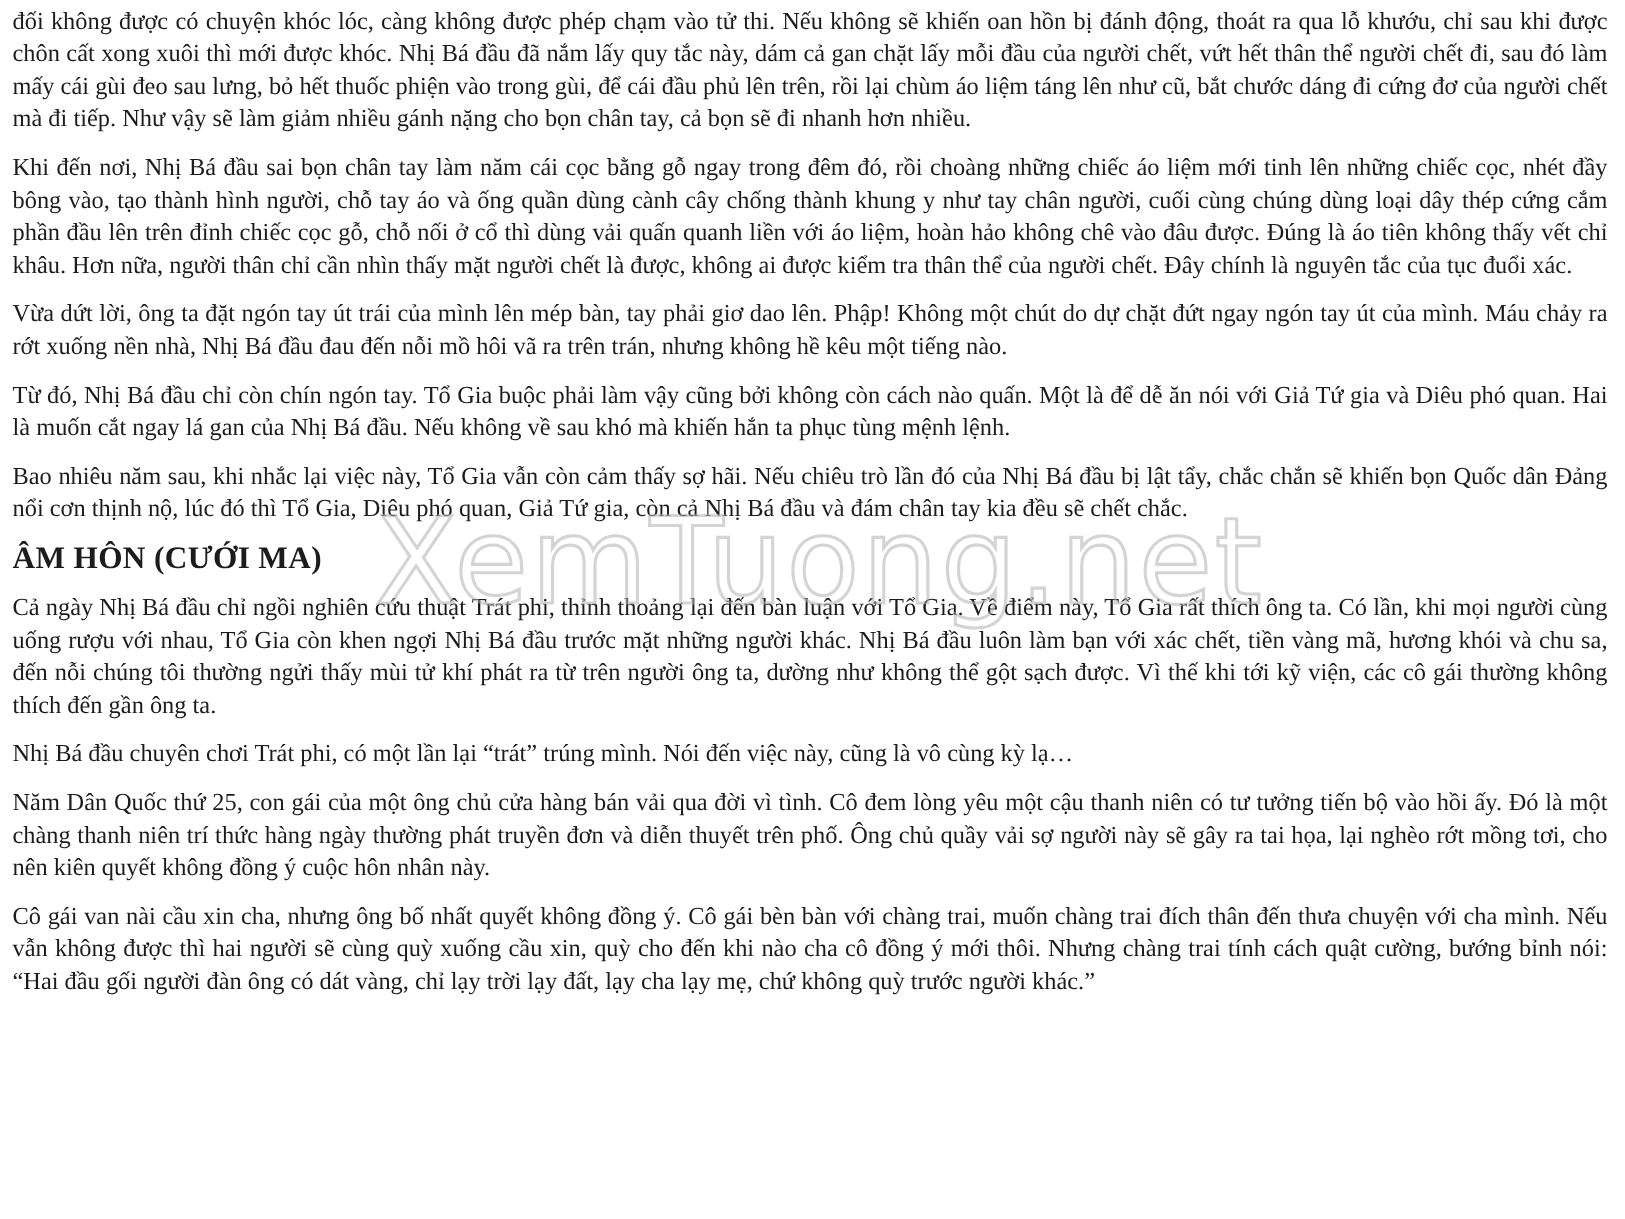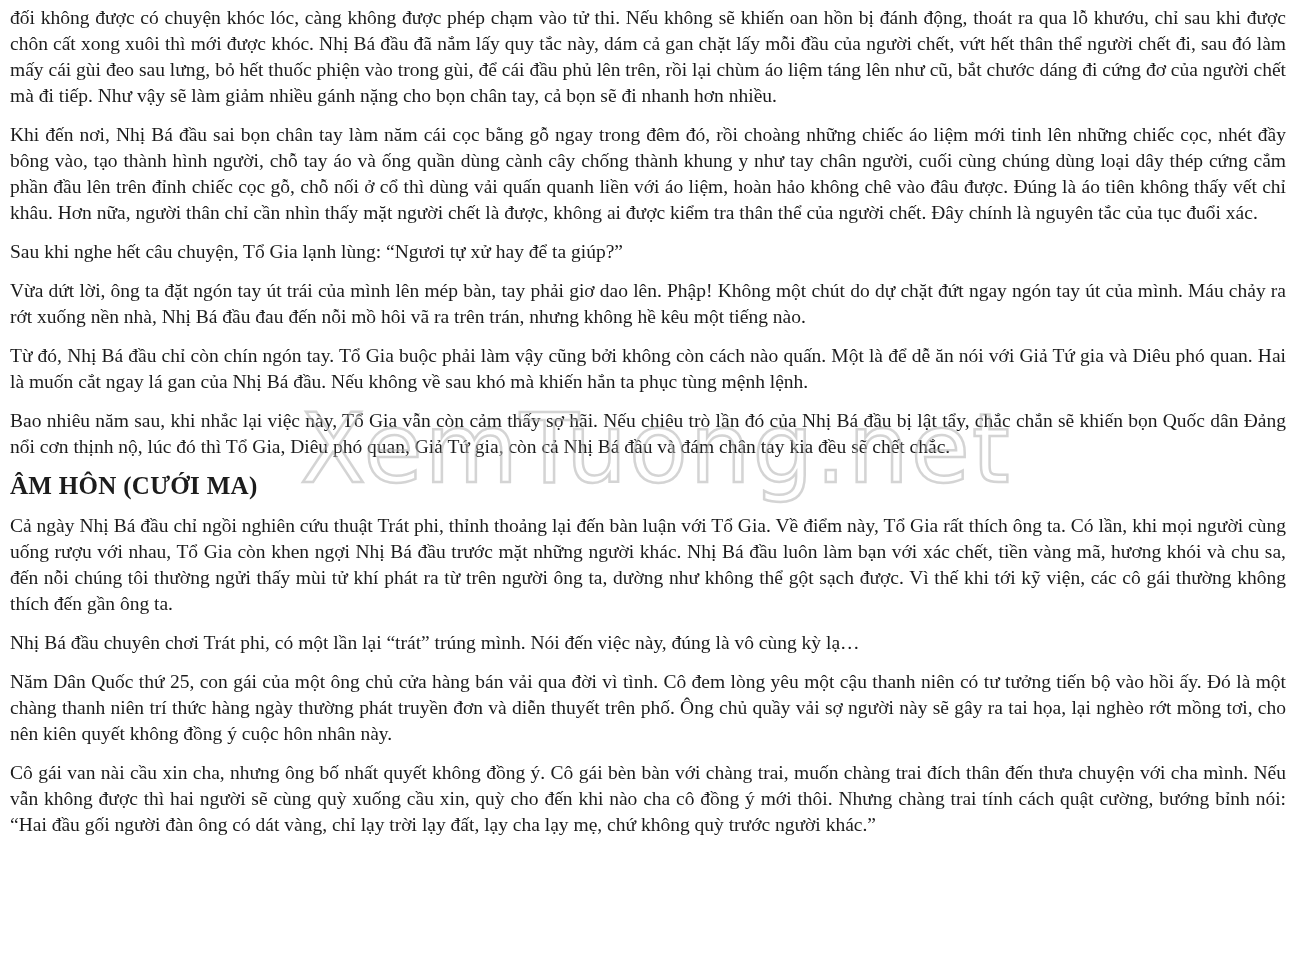--- a/index.html
+++ b/index.html
@@ -53,24 +53,23 @@
     user-select: none;
     text-align: center;
   }
 </style>
 </head>
 <body>
 
 <div class="page">
   <p class="para">đối không được có chuyện khóc lóc, càng không được phép chạm vào tử thi. Nếu không sẽ khiến oan hồn bị đánh động, thoát ra qua lỗ khướu, chỉ sau khi được chôn cất xong xuôi thì mới được khóc. Nhị Bá đầu đã nắm lấy quy tắc này, dám cả gan chặt lấy mỗi đầu của người chết, vứt hết thân thể người chết đi, sau đó làm mấy cái gùi đeo sau lưng, bỏ hết thuốc phiện vào trong gùi, để cái đầu phủ lên trên, rồi lại chùm áo liệm táng lên như cũ, bắt chước dáng đi cứng đơ của người chết mà đi tiếp. Như vậy sẽ làm giảm nhiều gánh nặng cho bọn chân tay, cả bọn sẽ đi nhanh hơn nhiều.</p>
   <p class="para">Khi đến nơi, Nhị Bá đầu sai bọn chân tay làm năm cái cọc bằng gỗ ngay trong đêm đó, rồi choàng những chiếc áo liệm mới tinh lên những chiếc cọc, nhét đầy bông vào, tạo thành hình người, chỗ tay áo và ống quần dùng cành cây chống thành khung y như tay chân người, cuối cùng chúng dùng loại dây thép cứng cắm phần đầu lên trên đỉnh chiếc cọc gỗ, chỗ nối ở cổ thì dùng vải quấn quanh liền với áo liệm, hoàn hảo không chê vào đâu được. Đúng là áo tiên không thấy vết chỉ khâu. Hơn nữa, người thân chỉ cần nhìn thấy mặt người chết là được, không ai được kiểm tra thân thể của người chết. Đây chính là nguyên tắc của tục đuổi xác.</p>
-  <p class="para">Sau khi nghe hết câu chuyện, Tổ Gia lạnh lùng: “Ngươi tự xử hay để ta giúp?”</p>
   <p class="para">Vừa dứt lời, ông ta đặt ngón tay út trái của mình lên mép bàn, tay phải giơ dao lên. Phập! Không một chút do dự chặt đứt ngay ngón tay út của mình. Máu chảy ra rớt xuống nền nhà, Nhị Bá đầu đau đến nỗi mồ hôi vã ra trên trán, nhưng không hề kêu một tiếng nào.</p>
   <p class="para">Từ đó, Nhị Bá đầu chỉ còn chín ngón tay. Tổ Gia buộc phải làm vậy cũng bởi không còn cách nào quấn. Một là để dễ ăn nói với Giả Tứ gia và Diêu phó quan. Hai là muốn cắt ngay lá gan của Nhị Bá đầu. Nếu không về sau khó mà khiến hắn ta phục tùng mệnh lệnh.</p>
   <p class="para">Bao nhiêu năm sau, khi nhắc lại việc này, Tổ Gia vẫn còn cảm thấy sợ hãi. Nếu chiêu trò lần đó của Nhị Bá đầu bị lật tẩy, chắc chắn sẽ khiến bọn Quốc dân Đảng nổi cơn thịnh nộ, lúc đó thì Tổ Gia, Diêu phó quan, Giả Tứ gia, còn cả Nhị Bá đầu và đám chân tay kia đều sẽ chết chắc.</p>
   <h2 class="heading">ÂM HÔN (CƯỚI MA)</h2>
   <p class="para">Cả ngày Nhị Bá đầu chỉ ngồi nghiên cứu thuật Trát phi, thỉnh thoảng lại đến bàn luận với Tổ Gia. Về điểm này, Tổ Gia rất thích ông ta. Có lần, khi mọi người cùng uống rượu với nhau, Tổ Gia còn khen ngợi Nhị Bá đầu trước mặt những người khác. Nhị Bá đầu luôn làm bạn với xác chết, tiền vàng mã, hương khói và chu sa, đến nỗi chúng tôi thường ngửi thấy mùi tử khí phát ra từ trên người ông ta, dường như không thể gột sạch được. Vì thế khi tới kỹ viện, các cô gái thường không thích đến gần ông ta.</p>
-  <p class="para">Nhị Bá đầu chuyên chơi Trát phi, có một lần lại “trát” trúng mình. Nói đến việc này, đúng là vô cùng kỳ lạ…</p>
+  <p class="para">Nhị Bá đầu chuyên chơi Trát phi, có một lần lại “trát” trúng mình. Nói đến việc này, cũng là vô cùng kỳ lạ…</p>
   <p class="para">Năm Dân Quốc thứ 25, con gái của một ông chủ cửa hàng bán vải qua đời vì tình. Cô đem lòng yêu một cậu thanh niên có tư tưởng tiến bộ vào hồi ấy. Đó là một chàng thanh niên trí thức hàng ngày thường phát truyền đơn và diễn thuyết trên phố. Ông chủ quầy vải sợ người này sẽ gây ra tai họa, lại nghèo rớt mồng tơi, cho nên kiên quyết không đồng ý cuộc hôn nhân này.</p>
   <p class="para">Cô gái van nài cầu xin cha, nhưng ông bố nhất quyết không đồng ý. Cô gái bèn bàn với chàng trai, muốn chàng trai đích thân đến thưa chuyện với cha mình. Nếu vẫn không được thì hai người sẽ cùng quỳ xuống cầu xin, quỳ cho đến khi nào cha cô đồng ý mới thôi. Nhưng chàng trai tính cách quật cường, bướng bỉnh nói: “Hai đầu gối người đàn ông có dát vàng, chỉ lạy trời lạy đất, lạy cha lạy mẹ, chứ không quỳ trước người khác.”</p>
 
   <div class="watermark">XemTuong.net</div>
 </div>
 
 </body></html>

